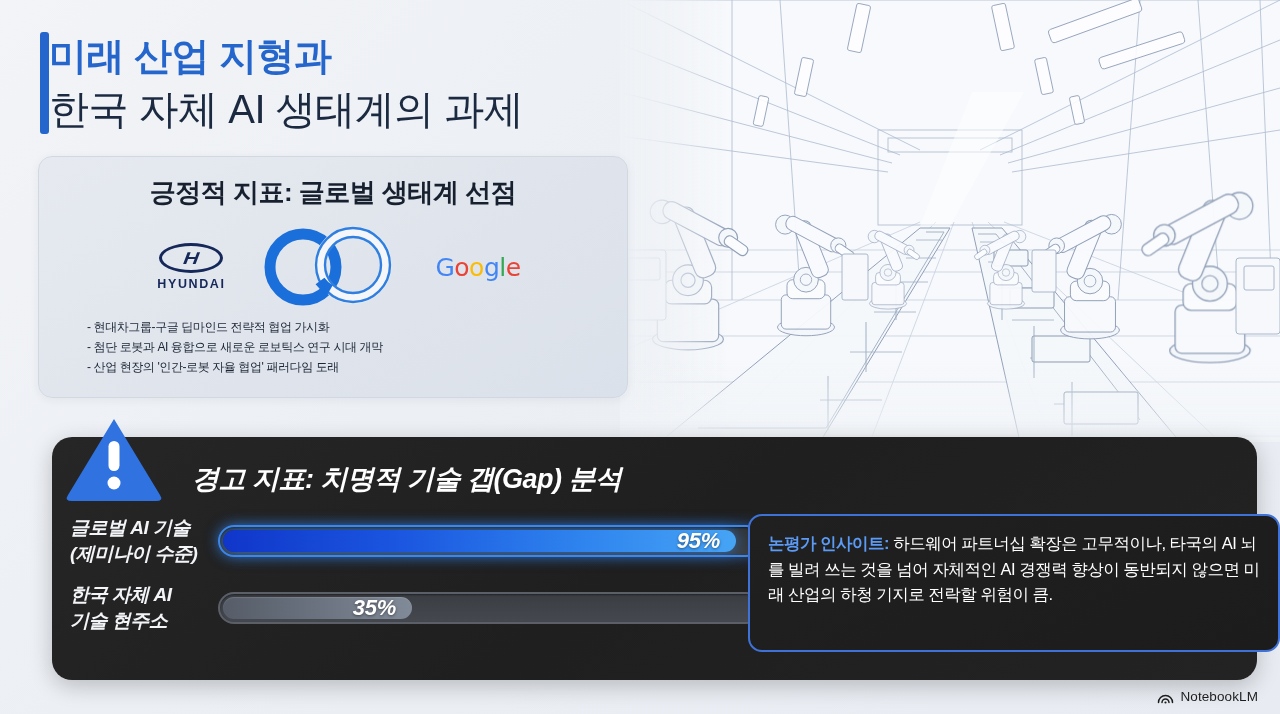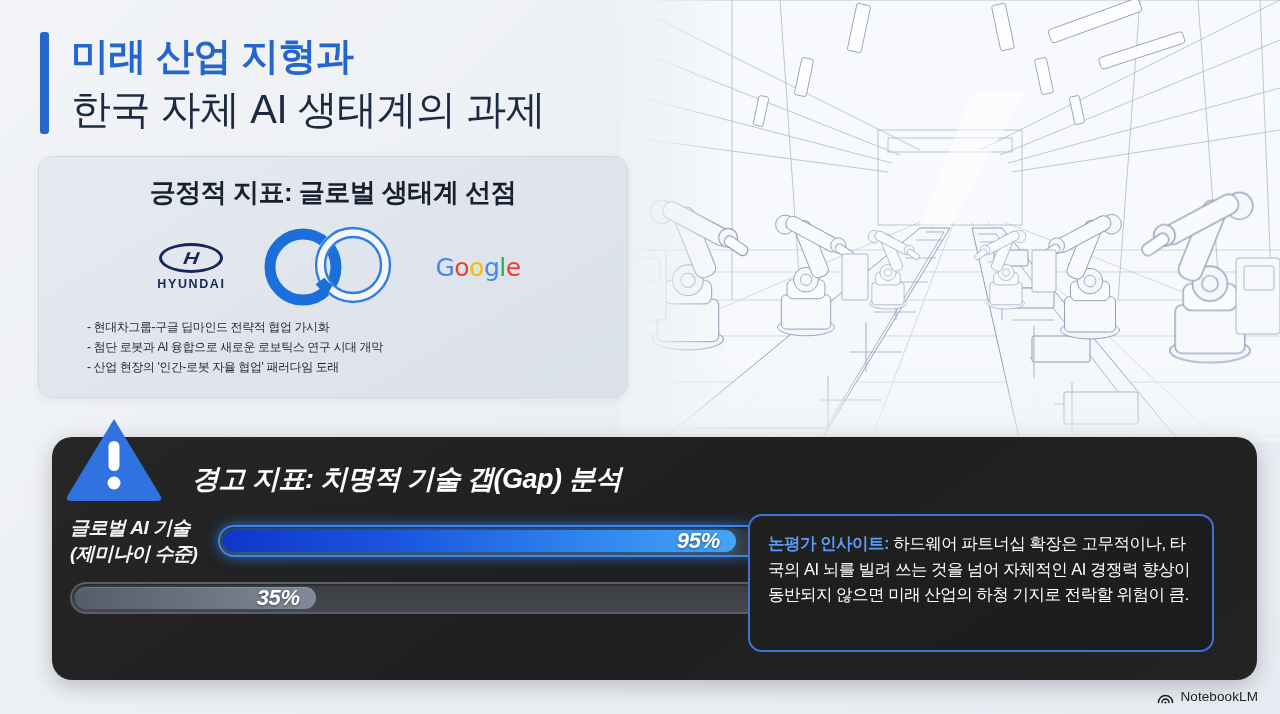--- a/index.html
+++ b/index.html
@@ -37,21 +37,21 @@
   .bg-fade-bottom {
     position:absolute; left:620px; top:360px;
     width:660px; height:82px;
     background:linear-gradient(to bottom,rgba(240,243,247,0) 0%,rgba(240,243,247,0.55) 70%,rgba(238,241,245,0.9) 100%);
     pointer-events:none;
   }
 
   
   .title-wrap {
     position:absolute; left:40px; top:32px;
-    display:flex; align-items:stretch; gap:22px;
+    display:flex; align-items:stretch; 
   }
   .title-bar {
     width:9px; border-radius:3px;
     background:#2566cc;
   }
   .title-lines { padding-top:2px; }
   .title-line1 {
     font-size:38px; font-weight:bold; letter-spacing:-0.5px;
     color:#2566cc; line-height:1.2;
   }
@@ -172,21 +172,21 @@
   }
   .pct {
     font-size:22px; font-weight:bold; color:#ffffff;
     text-shadow:0 1px 3px rgba(0,0,0,0.45);
     letter-spacing:-0.3px;
   }
 
   
   .insight {
     position:absolute; left:748px; top:514px;
-    width:466px; height:138px;
+    width:532px; height:138px;
     background:linear-gradient(150deg,#202020 0%,#1c1c1c 100%);
     border:2px solid #3f72d8;
     border-radius:14px;
     padding:15px 18px 0 18px;
   }
   .insight-text {
     color:#ffffff; font-size:16.5px; line-height:1.56;
     letter-spacing:-0.5px;
   }
   .insight-label { color:#5b9bf5; font-weight:bold; }
@@ -376,20 +376,24 @@
           <div>(제미나이 수준)</div>
         </div>
         <div class="track blue">
           <div class="fill blue" style="width:95%">
             <span class="pct">95%</span>
           </div>
         </div>
       </div>
 
       <div class="bar-row">
+        <div class="bar-label">
+          <div>한국 자체 AI</div>
+          <div>기술 현주소</div>
+        </div>
         <div class="track gray">
           <div class="fill gray" style="width:35%">
             <span class="pct">35%</span>
           </div>
         </div>
       </div>
 
     </div>
   </div>
 

